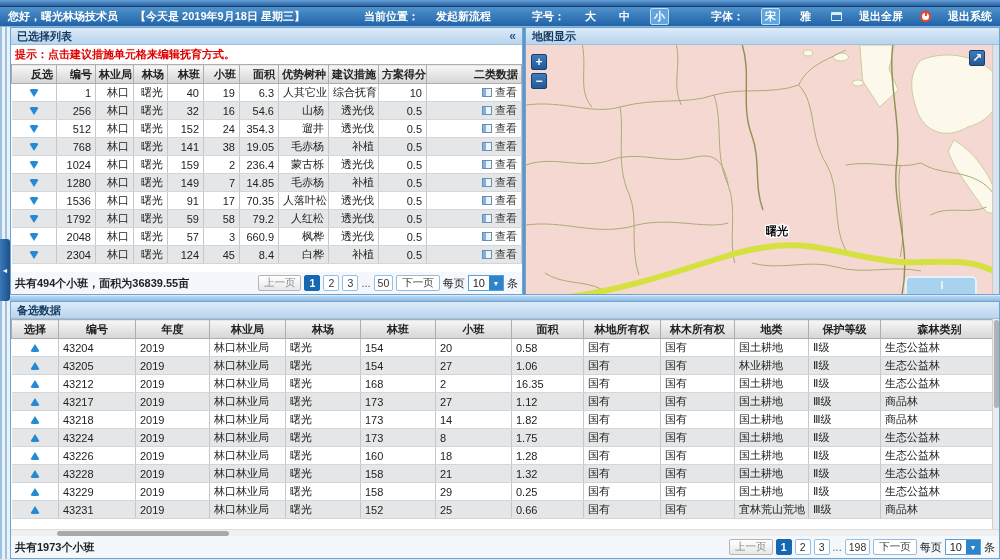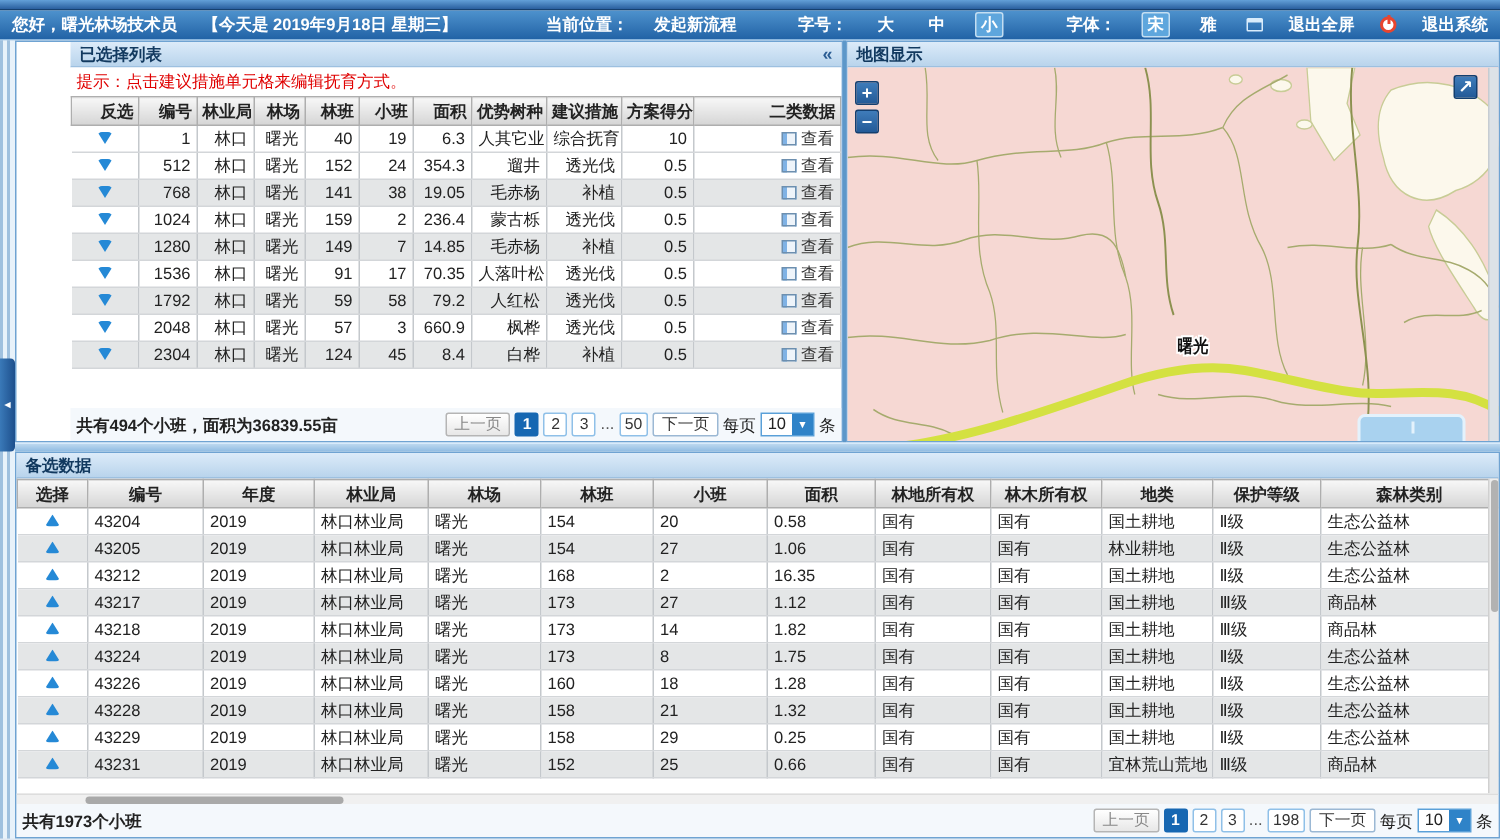--- a/index.html
+++ b/index.html
@@ -29,22 +29,22 @@
   .upper { display:flex; height:268px; }
   .vsplit { width:2px; background:#5d97c9; }
   .hsplit { height:6px; background:linear-gradient(#bcd8ef,#8fbbe2); border-top:1px solid #d7eafb; }
 
   
   .panel { background:#fff; border:1px solid #6fa3d2; display:flex; flex-direction:column; overflow:hidden; }
   .panel-hd { height:17px; flex:0 0 17px; background:linear-gradient(#dcebf9,#b9d4ec); color:#12395f; font-weight:bold;
               display:flex; align-items:center; justify-content:space-between; padding:0 6px; border-bottom:1px solid #9dc0e0; }
   .collapse { color:#2a5c93; font-size:12px; font-weight:bold; cursor:pointer; }
 
-  .selected-panel { width:552px;padding-left:36px; }
-  .hint { color:#e00000; font-weight:normal; padding:2px 4px; background:#fff; flex:0 0 16px; }
+  .selected-panel { width:513px; }
+  .hint { color:#e00000; font-weight:bold; padding:2px 4px; background:#fff; flex:0 0 16px; }
 
   table { border-collapse:collapse; table-layout:fixed; width:100%; }
   th { background:linear-gradient(#f7f7f7,#d5d5d5); border:1px solid #aeaeae; font-weight:bold; height:19px; padding:0 3px; overflow:hidden; white-space:nowrap; }
   td { border-right:1px solid #c4c8cc; border-bottom:1px solid #d3d6d9; height:18px; padding:0 4px; overflow:hidden; white-space:nowrap; }
   tr.alt td { background:#e4e6e7; }
   td.c-icon { text-align:center; }
 
   .arrow-down-icon { display:inline-block; width:0; height:0; border-left:5px solid transparent; border-right:5px solid transparent; border-top:8px solid #2589d6; border-radius:3px; }
   .arrow-up-icon { display:inline-block; width:0; height:0; border-left:5px solid transparent; border-right:5px solid transparent; border-bottom:8px solid #2589d6; border-radius:3px; }
   .grid-icon { display:inline-block; width:10px; height:9px; border:1px solid #6d8faf; margin-right:3px; vertical-align:-1px;
@@ -165,20 +165,33 @@
                     <td class="c-icon"><span class="arrow-down-icon"></span></td>
                     <td>1</td>
                     <td>林口</td>
                     <td>曙光</td>
                     <td>40</td>
                     <td>19</td>
                     <td>6.3</td>
                     <td>人其它业</td>
                     <td>综合抚育</td>
                     <td>10</td>
+                    <td><span class="grid-icon"></span><span class="view-link">查看</span></td>
+                  </tr>
+                  <tr class="alt">
+                    <td class="c-icon"><span class="arrow-down-icon"></span></td>
+                    <td>256</td>
+                    <td>林口</td>
+                    <td>曙光</td>
+                    <td>32</td>
+                    <td>16</td>
+                    <td>54.6</td>
+                    <td>山杨</td>
+                    <td>透光伐</td>
+                    <td>0.5</td>
                     <td><span class="grid-icon"></span><span class="view-link">查看</span></td>
                   </tr>
                   <tr class="">
                     <td class="c-icon"><span class="arrow-down-icon"></span></td>
                     <td>512</td>
                     <td>林口</td>
                     <td>曙光</td>
                     <td>152</td>
                     <td>24</td>
                     <td>354.3</td>

